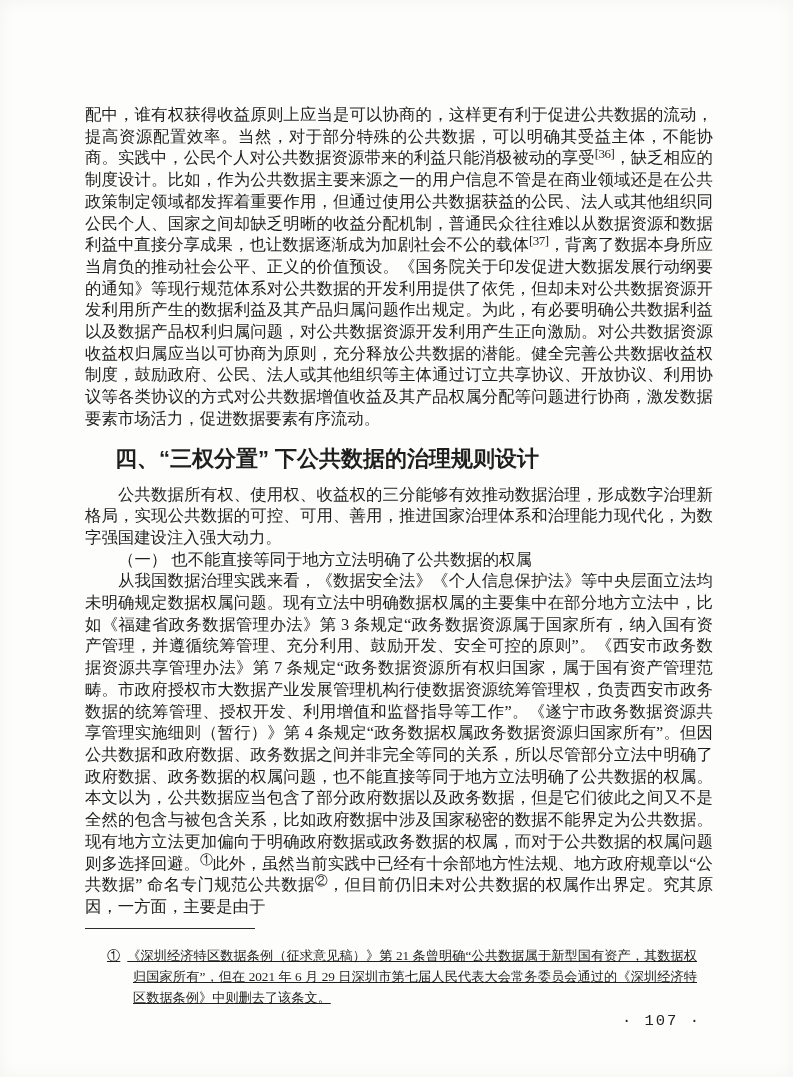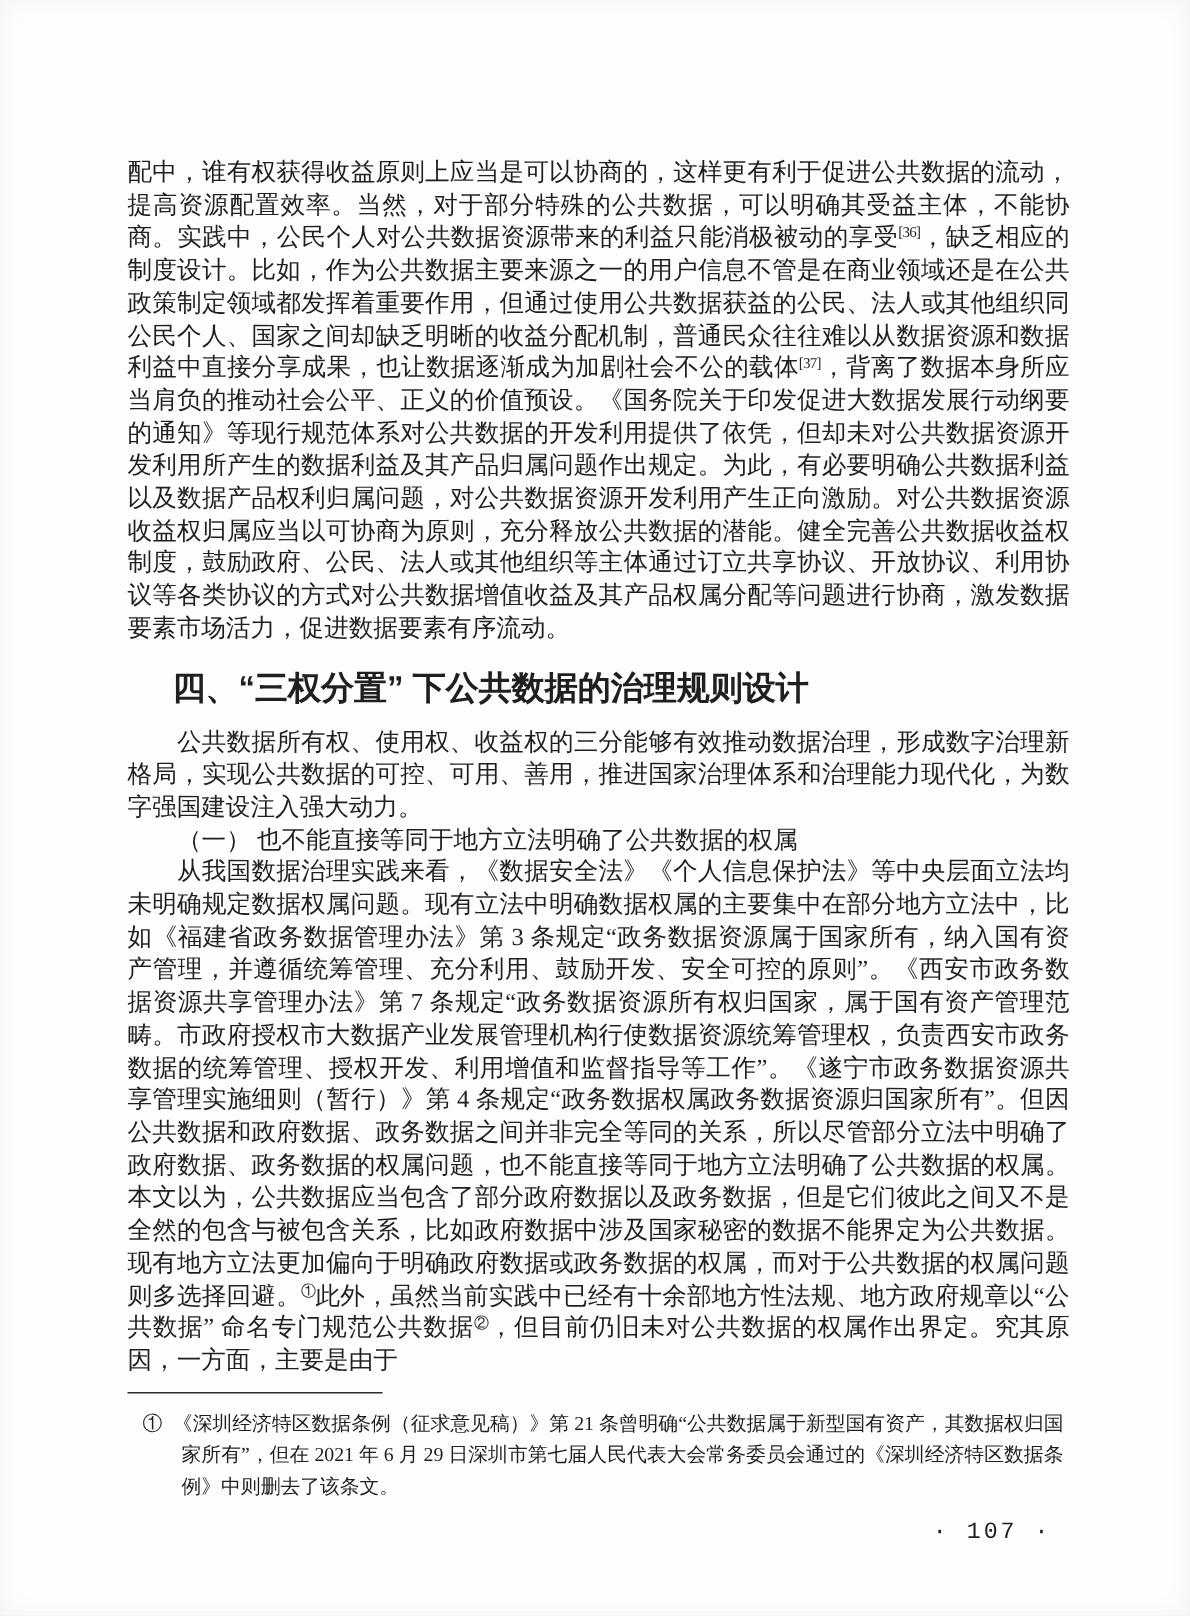--- a/index.html
+++ b/index.html
@@ -31,42 +31,43 @@
     font-family:"Liberation Sans","DejaVu Sans",sans-serif;
     font-weight:bold;
     font-size:22px;
     line-height:24px;
     margin:17px 0 13px 0;
     text-indent:30px;
     text-align:left;
   }
   .article-body p.subheading { text-indent:33px; }
   sup.ref {
-    font-size:10px;
+    font-size:13px;
     line-height:0;
     vertical-align:5px;
     letter-spacing:-0.5px;
     margin-top:16px;
   }
   .footnote-divider {
     width:170px;
     height:0;
     border-top:1.6px solid #2b2b2b;
     margin-top:10px;
   }
   .footnotes { margin-top:9px; }
   .footnotes p.footnote {
-    margin:4px;
+    margin:16px;
     font-size:13.2px;
     line-height:21.4px;
     text-align:justify;
     text-justify:inter-ideograph;
     word-break:break-all;
     padding-left:32px;
     text-indent:-26px;
+    text-decoration:underline;
   }
   .footnotes .marker { margin-right:7px; }
   .page-number {
     position:absolute;
     right:92px;
     top:1012px;
     font-size:15.5px;
     letter-spacing:2px;
     color:#1f1f1f;
     font-family:Liberation Mono, monospace;

